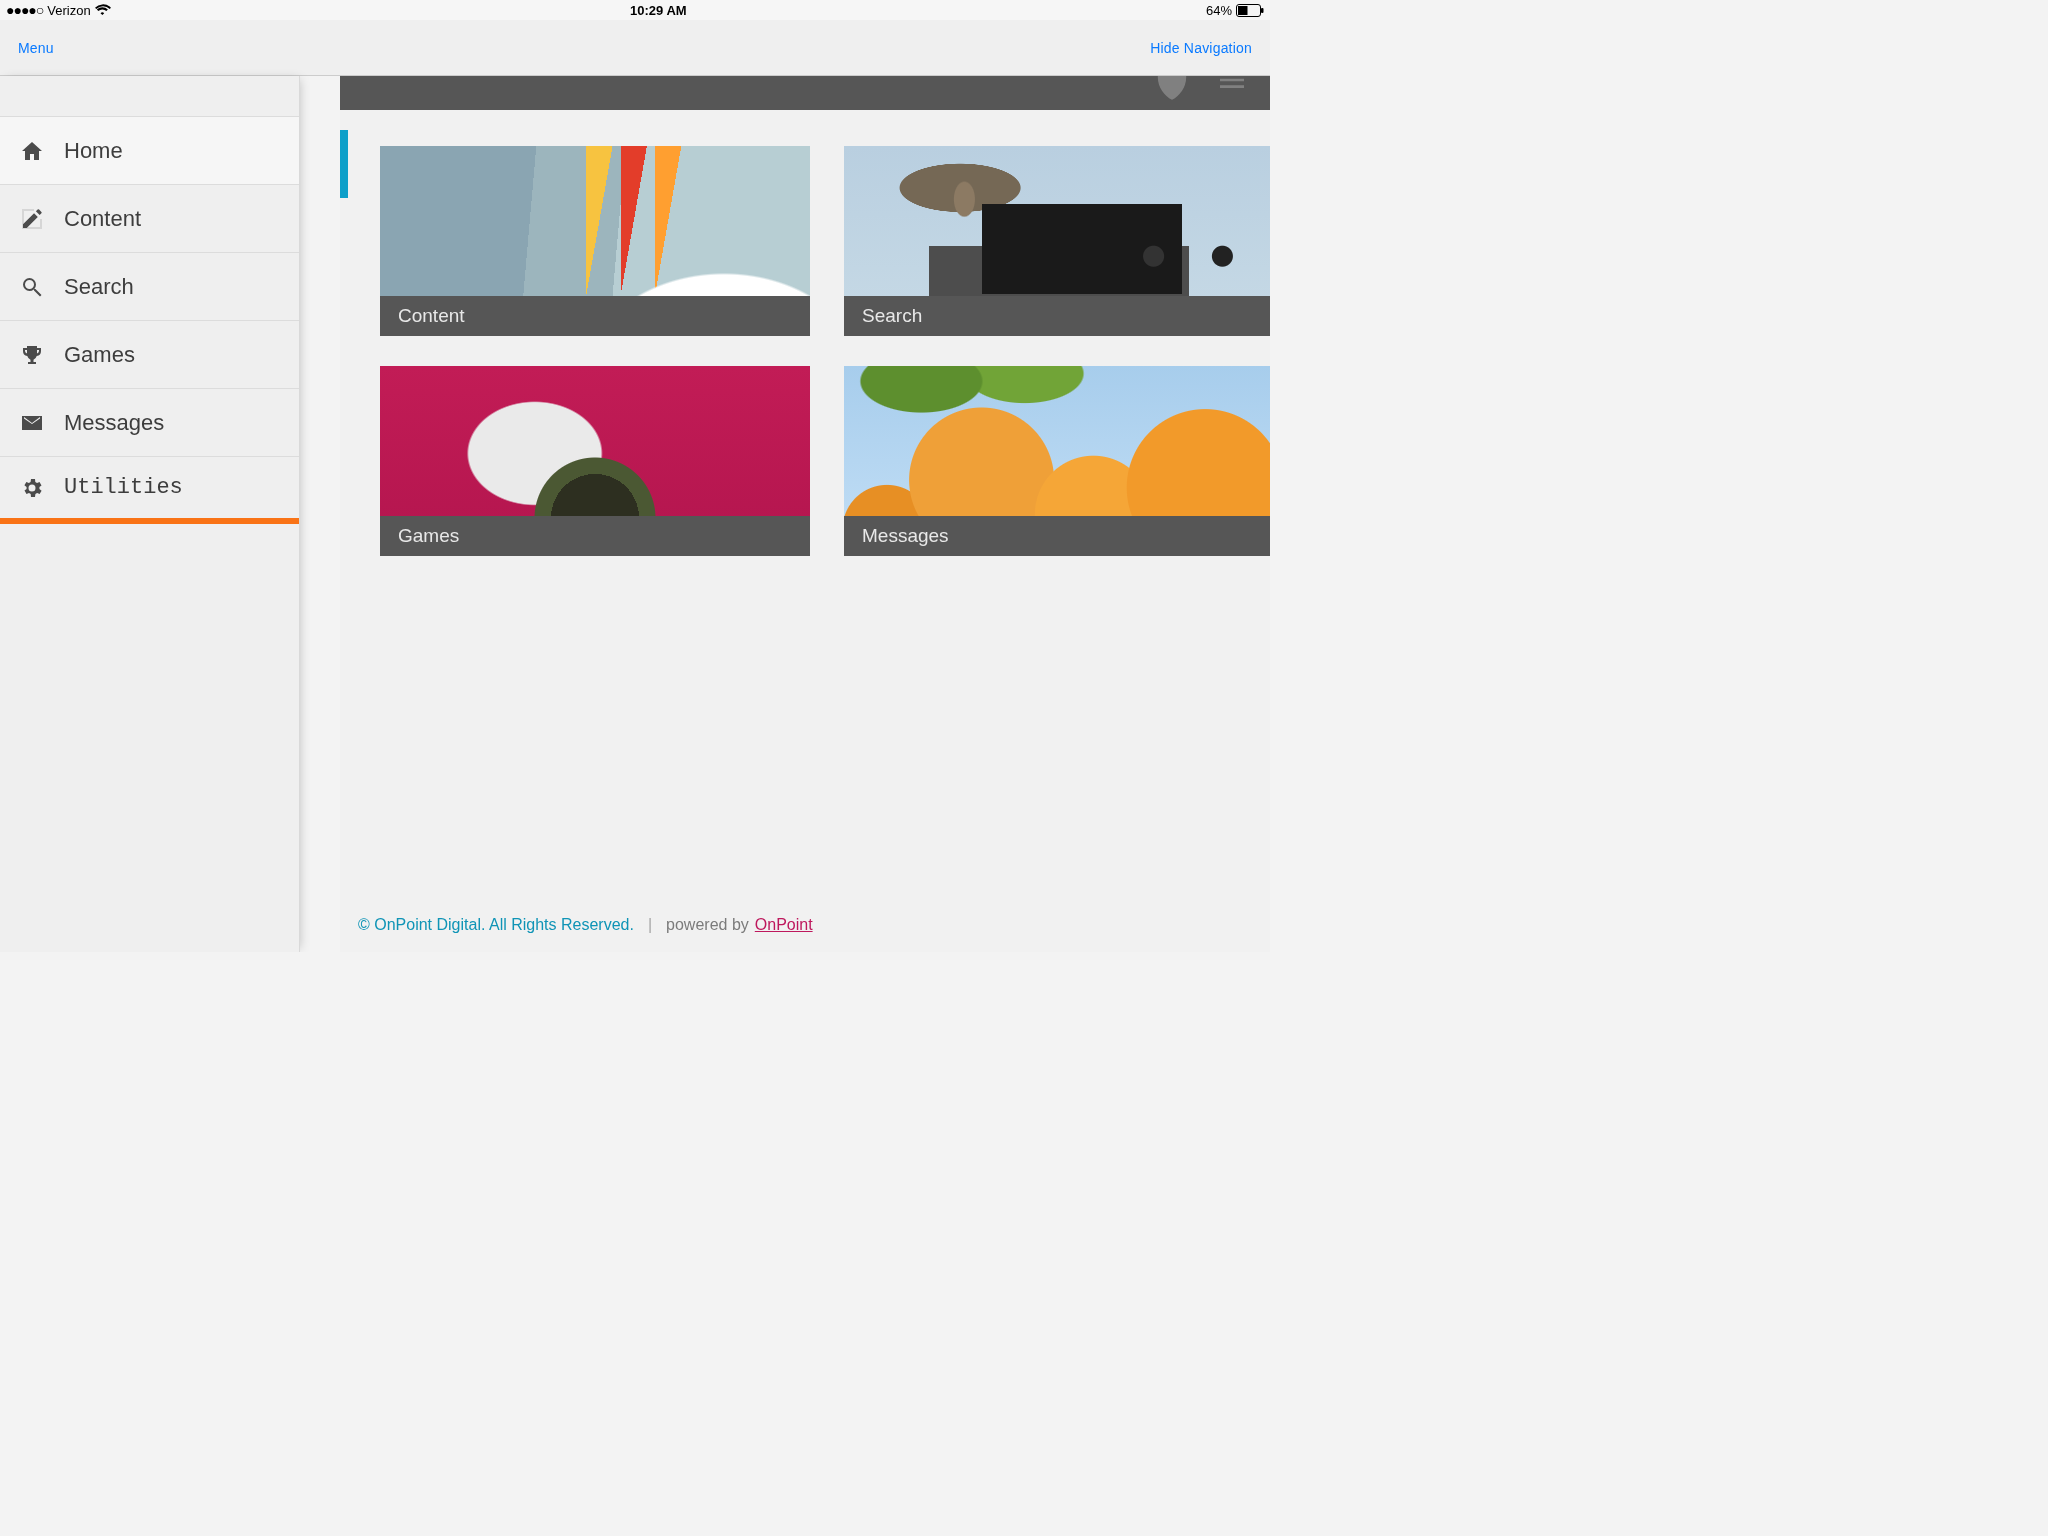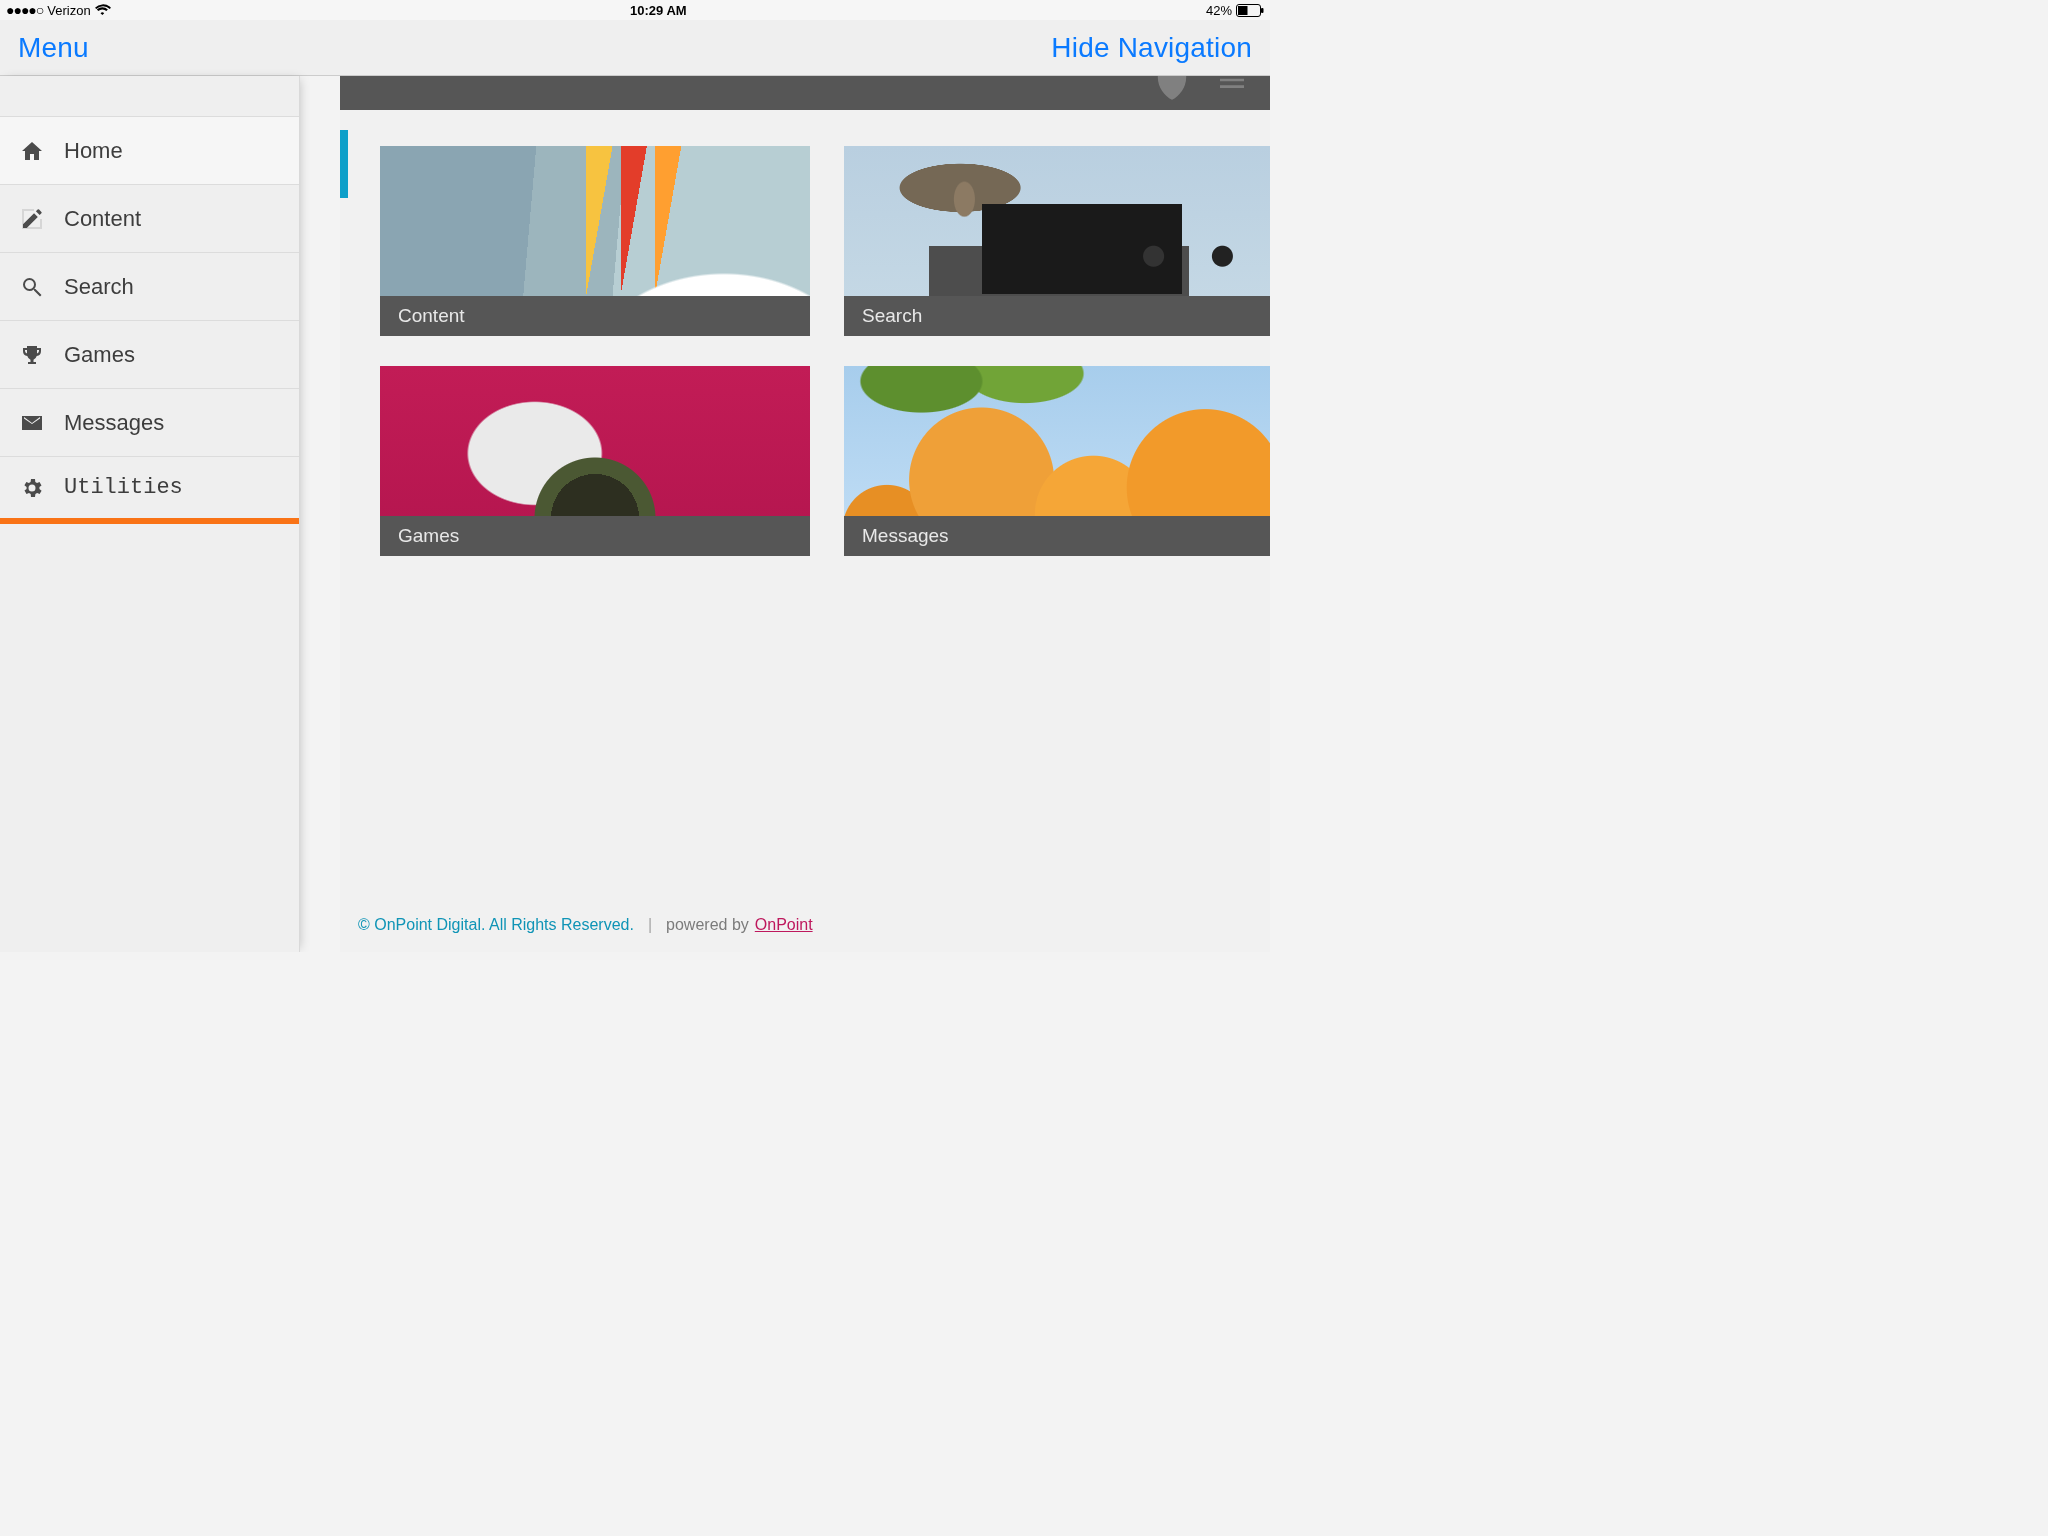--- a/index.html
+++ b/index.html
@@ -37,21 +37,21 @@
     width:100%;
     background:#efefef;
     border-bottom:1px solid #ccc;
     display:flex;
     align-items:center;
     justify-content:space-between;
     padding:0 18px;
   }
   .navbutton {
     color:#0a7aff;
-    font-size:28px;
+    font-size:14px;
     font-weight:400;
     letter-spacing:0.2px;
     cursor:pointer;
   }
 
   
   .app-body {
     display:flex;
     height:calc(100% - 76px);
     width:100%;
@@ -215,21 +215,21 @@
     <span class="signal-dots">●●●●○</span>
     <span>Verizon</span>
     <span class="wifi-icon">
       <svg width="16" height="12" viewBox="0 0 24 18">
           <path d="M12 18l3-3a4.24 4.24 0 00-6 0l3 3zM3 9l2.5 2.5a9.2 9.2 0 0113 0L21 9A12.7 12.7 0 003 9zm-3-3l2.2 2.2A15.8 15.8 0 0124 8.2L26 6 24 4A18.9 18.9 0 000 6z" transform="scale(.92)"></path>
         </svg>
     </span>
   </div>
   <div class="center" style="font-weight:700">10:29 AM</div>
   <div class="right">
-    <span>42%</span>
+    <span>64%</span>
     <span class="battery-icon">
       <svg width="28" height="13" viewBox="0 0 28 13">
         <rect x="0.5" y="0.5" width="24" height="12" rx="2.5" ry="2.5" fill="none" stroke="#000" stroke-width="1"></rect>
         <rect x="2" y="2" width="9.5" height="9" fill="#000"></rect>
         <rect x="25" y="4" width="2.5" height="5" rx="1" fill="#000"></rect>
       </svg>
     </span>
   </div>
 </div>
 

